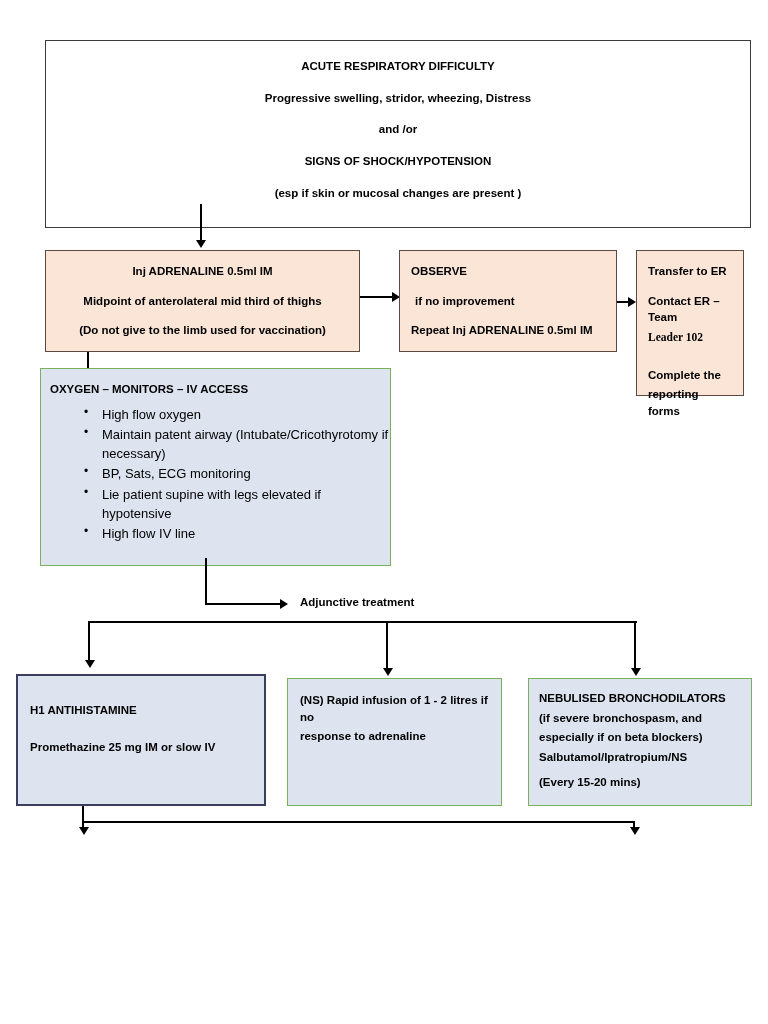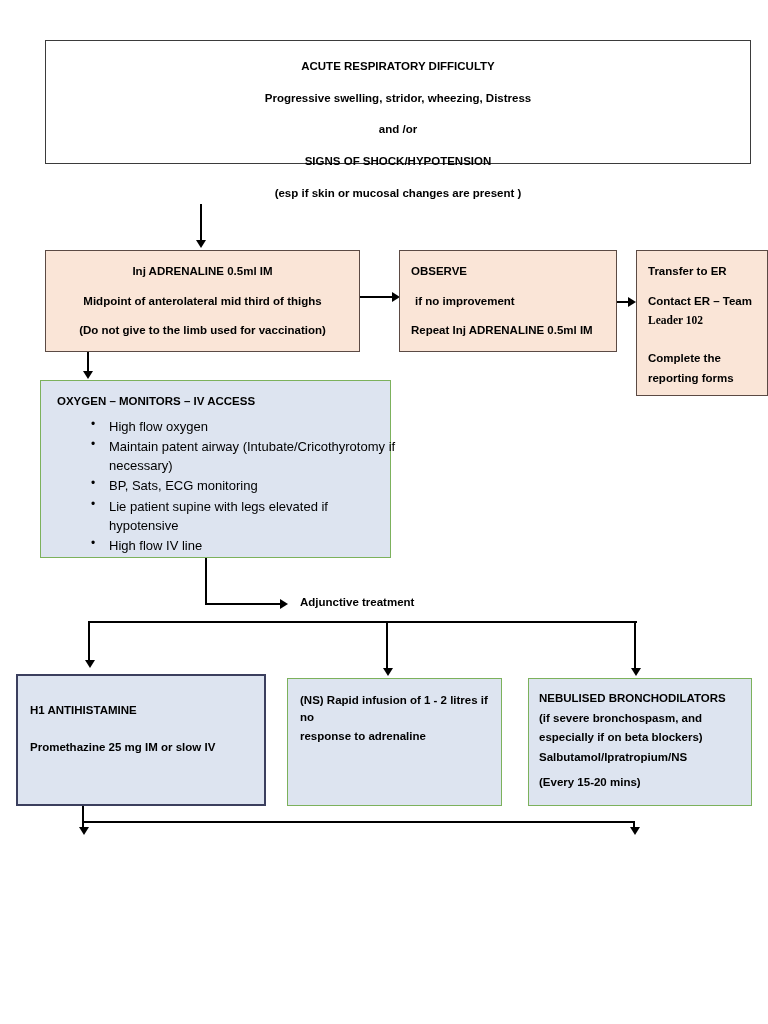--- a/index.html
+++ b/index.html
@@ -126,21 +126,21 @@
     font-weight: bold;
     color: #000;
     white-space: nowrap;
   }
 </style>
 </head>
 <body>
 
 <div id="canvas">
 
-  <div class="box box-white pad" style="left:45px; top:40px; width:706px; height:124px; padding-top:17px;">
+  <div class="box box-white pad" style="left:45px; top:40px; width:706px; height:188px; padding-top:17px;">
     <div class="hdr-line t-center title-line">ACUTE RESPIRATORY DIFFICULTY</div>
     <div class="hdr-line t-center" style="font-weight:bold;">Progressive swelling, stridor, wheezing, Distress</div>
     <div class="hdr-line t-center" style="font-weight:bold;">and /or</div>
     <div class="hdr-line t-center title-line">SIGNS OF SHOCK/HYPOTENSION</div>
     <div class="hdr-line t-center" style="font-weight:bold;">(esp if skin or mucosal changes are present )</div>
   </div>
 
   <div class="vline" style="left:200px; top:204px; height:38px;"></div>
   <div class="arrow-down" style="left:196px; top:240px;"></div>
 
@@ -155,32 +155,32 @@
 
   <div class="box box-peach pad" style="left:399px; top:250px; width:218px; height:102px; padding-top:12px;">
     <div class="spaced-line title-line">OBSERVE</div>
     <div class="spaced-line" style="padding-left:4px;">if no improvement</div>
     <div class="spaced-line">Repeat Inj ADRENALINE 0.5ml   IM</div>
   </div>
 
   <div class="hline" style="left:617px; top:301px; width:14px;"></div>
   <div class="arrow-right" style="left:628px; top:297px;"></div>
 
-  <div class="box box-peach pad" style="left:636px; top:250px; width:132px; height:146px; padding-top:12px;">
+  <div class="box box-peach pad" style="left:636px; top:250px; width:108px; height:146px; padding-top:12px;">
     <div class="tight-line title-line" style="margin-bottom:13px;">Transfer to ER</div>
     <div class="tight-line">Contact ER – Team</div>
     <div class="tight-line" style="margin-bottom:21px;font-family:Liberation Serif, serif;">Leader  102</div>
     <div class="tight-line">Complete the</div>
     <div class="tight-line">reporting forms</div>
   </div>
 
   <div class="vline" style="left:87px; top:352px; height:21px;"></div>
   <div class="arrow-down" style="left:83px; top:371px;"></div>
 
-  <div class="box box-blue-green" style="left:40px; top:380px; width:351px; height:178px; padding:12px 10px 0 16px;">
+  <div class="box box-blue-green" style="left:40px; top:368px; width:351px; height:198px; padding:12px 10px 0 9px;">
     <div class="title-line">OXYGEN – MONITORS – IV ACCESS</div>
     <ul class="bul">
       <li>High flow oxygen</li>
       <li class="wrapw" style="padding-right:0; width:345px;">Maintain patent airway (Intubate/Cricothyrotomy if necessary)</li>
       <li>BP, Sats, ECG monitoring</li>
       <li class="wrapw" style="width:290px;">Lie patient supine with legs elevated if hypotensive</li>
       <li>High flow IV line</li>
     </ul>
   </div>
 

